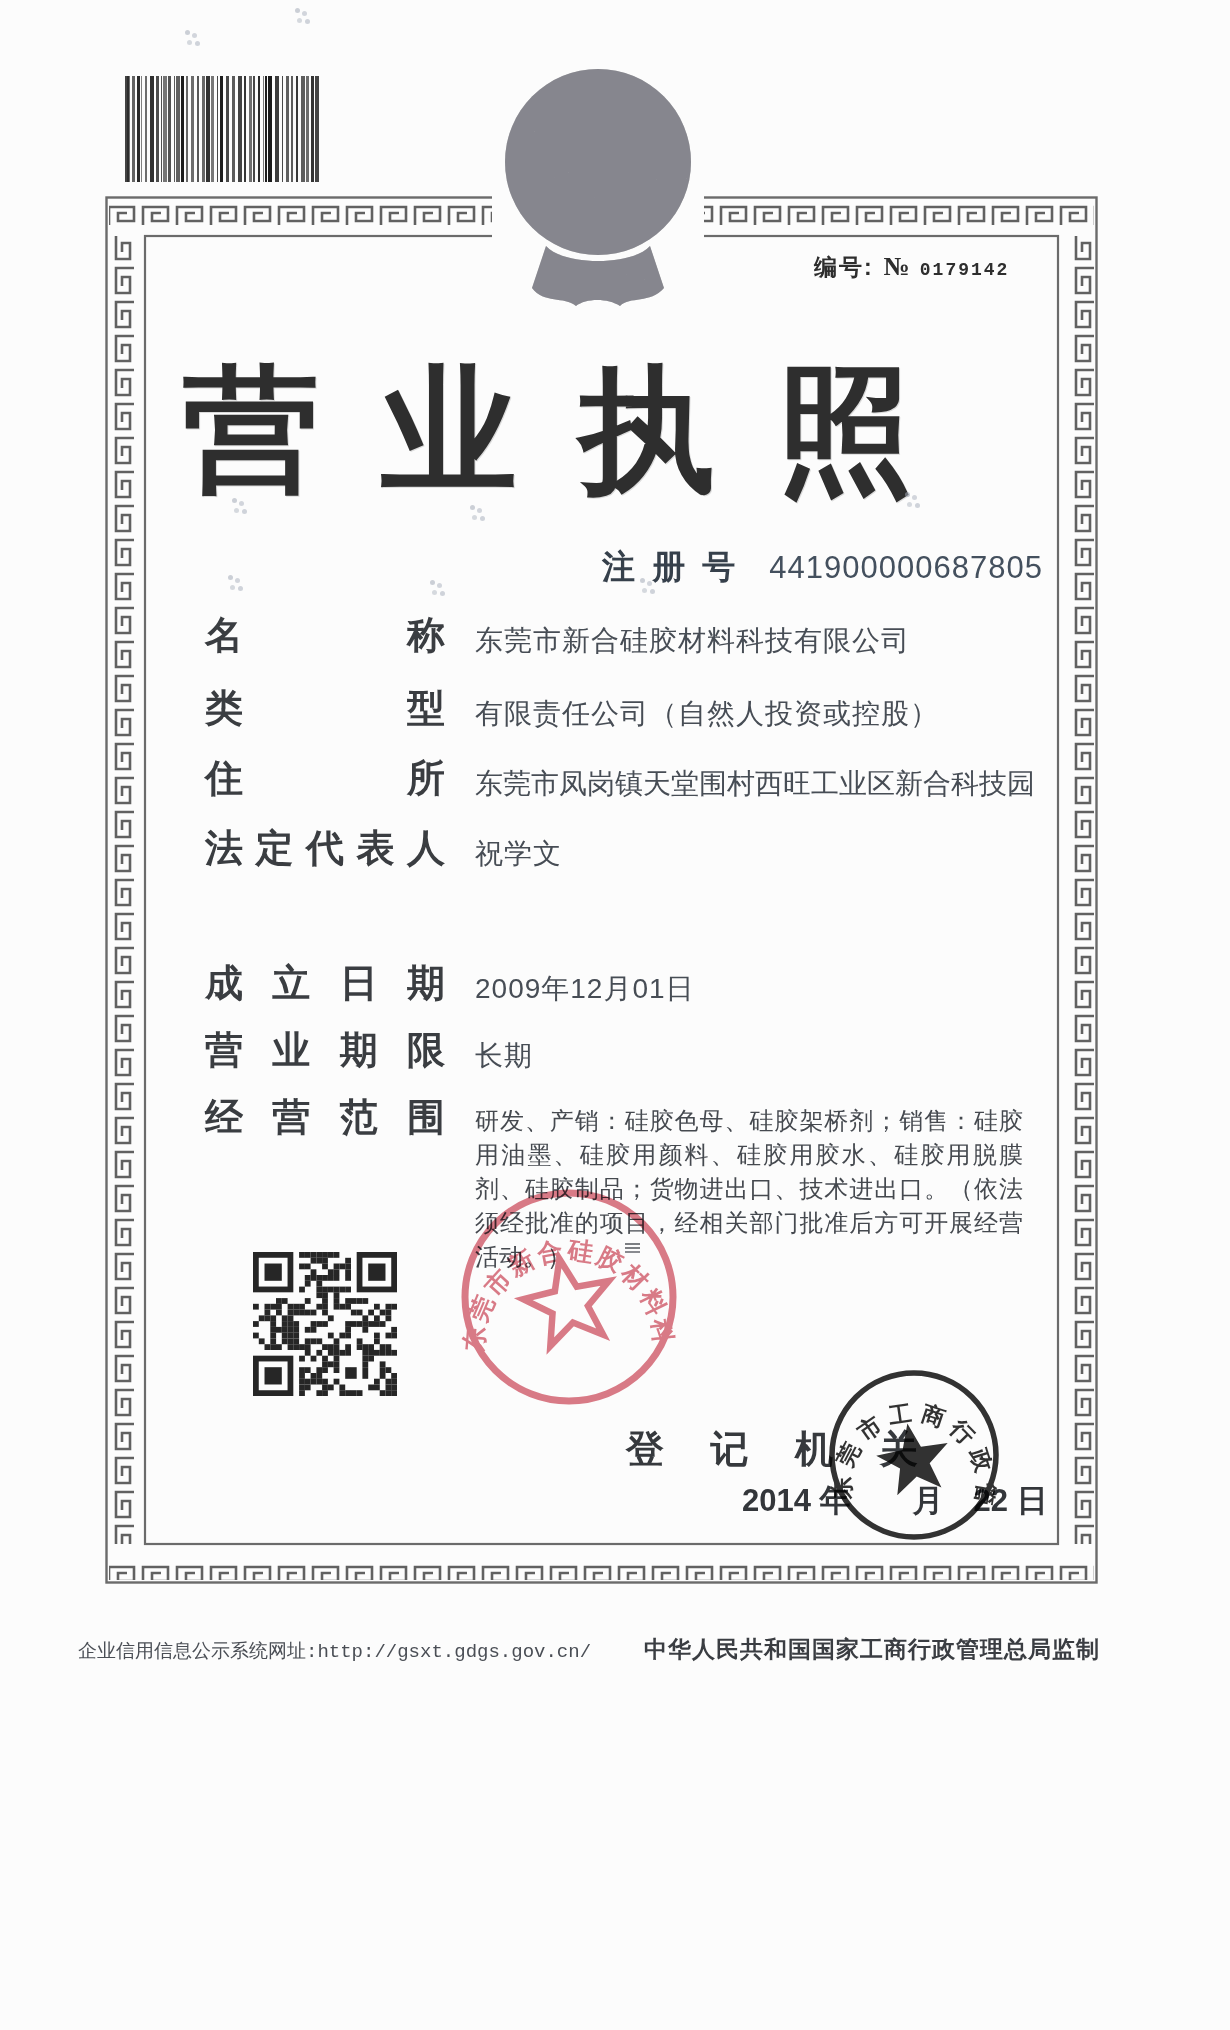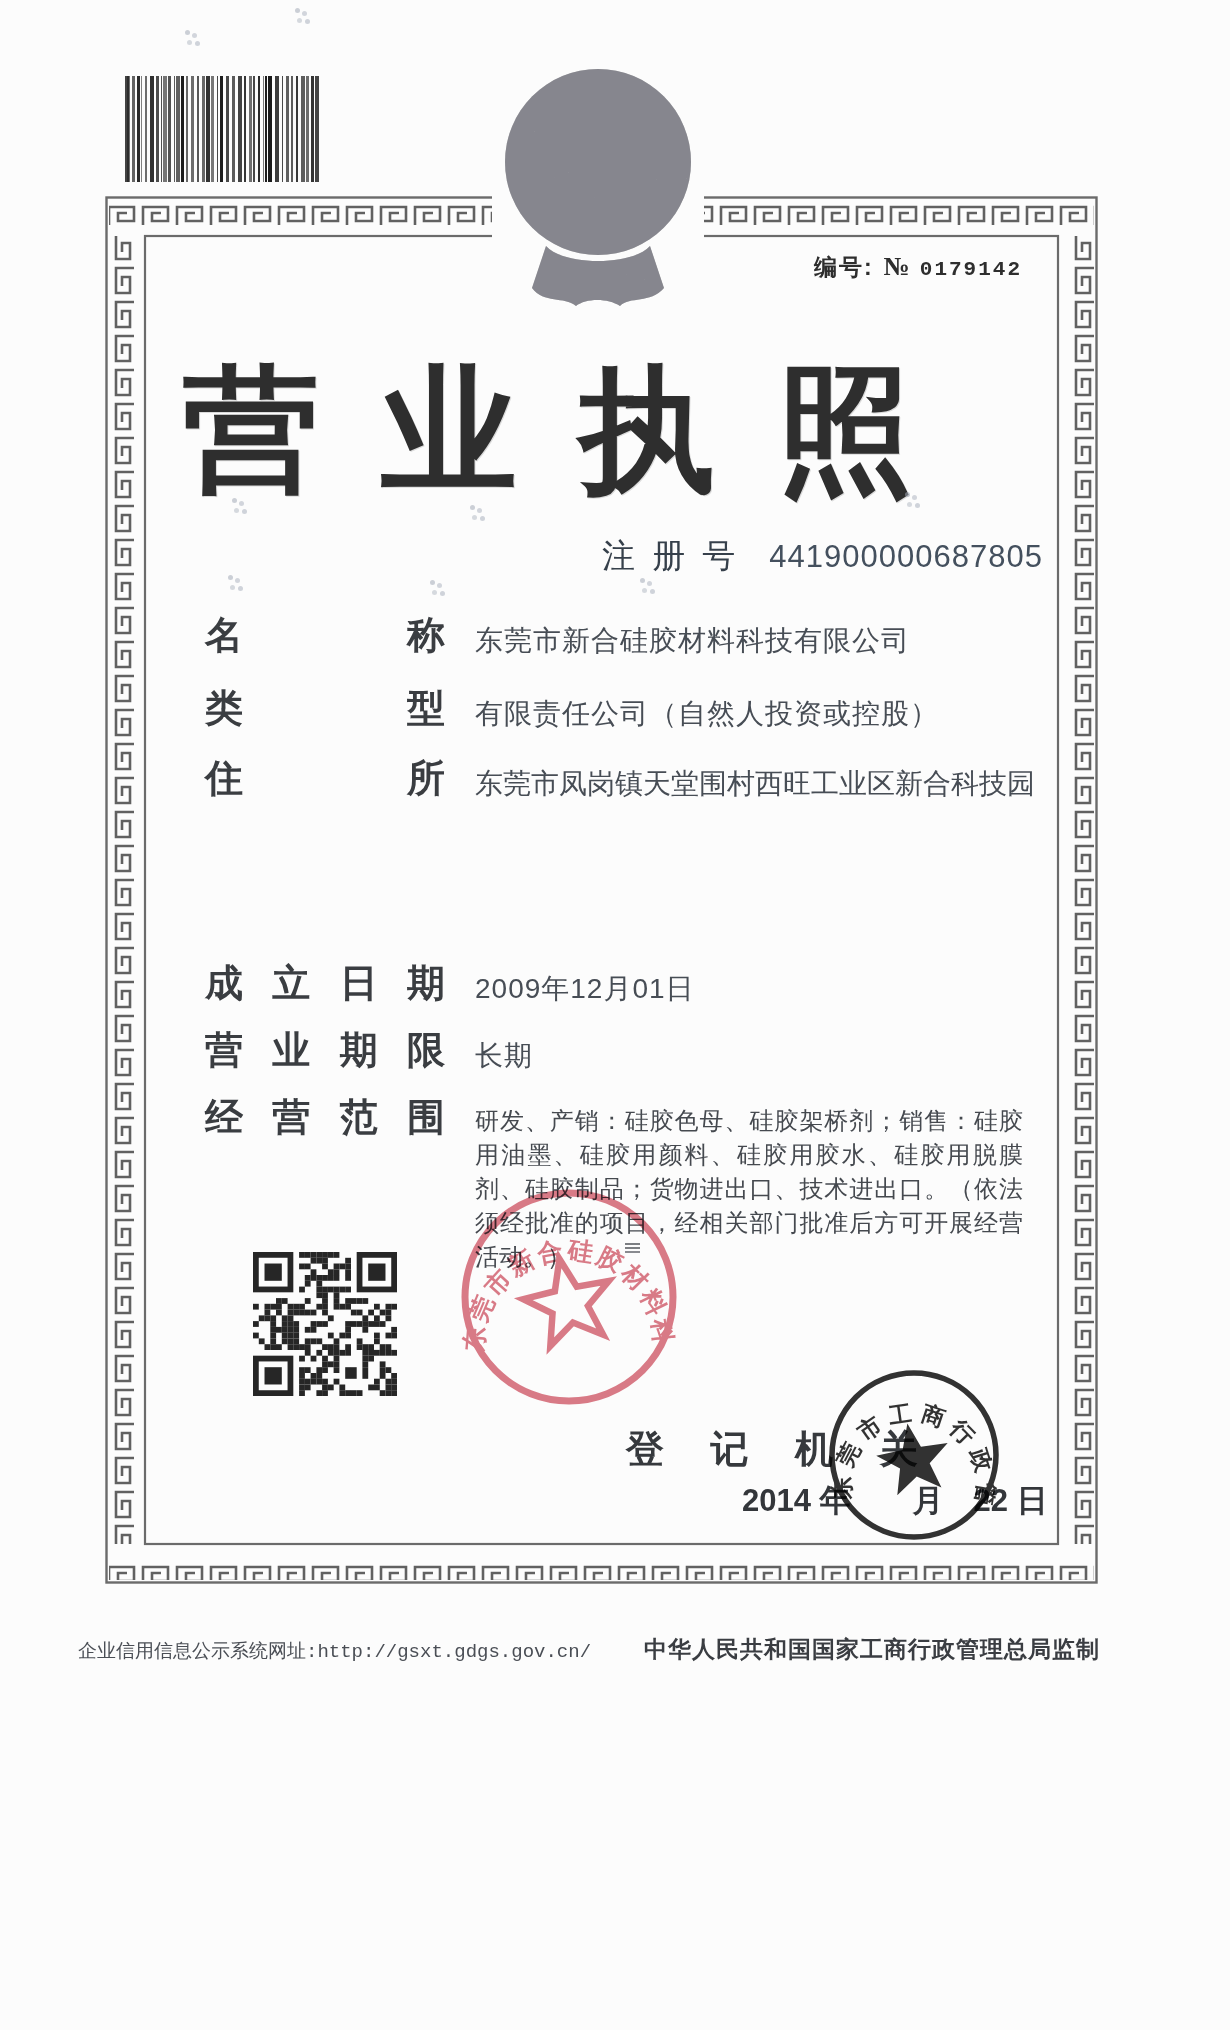--- a/index.html
+++ b/index.html
@@ -17,33 +17,33 @@
   
   .barcode{left:123px;top:70px;width:200px;height:118px;filter:blur(.4px);}
 
   
   .emblem{left:492px;top:60px;width:212px;height:252px;background:#fcfcfc;}
 
   
   .serial{left:770px;top:252px;width:310px;display:flex;align-items:baseline;gap:10px;color:#2e2e2e;}
   .serial .lbl{font-size:23px;letter-spacing:2px;font-weight:600;margin-left:44px;}
   .serial .nosign{font-size:26px;font-weight:800;font-family:"Liberation Serif","DejaVu Serif",serif;}
-  .serial .num{font-size:21px;font-weight:700;font-family:"Liberation Mono","DejaVu Sans Mono",monospace;letter-spacing:2px;}
+  .serial .num{font-size:18px;font-weight:700;font-family:"Liberation Mono","DejaVu Sans Mono",monospace;letter-spacing:2px;}
 
   
   .title{
     left:0;top:340px;width:1096px;text-align:center;
     font-size:136px;font-weight:800;color:#2e2e2e;
     letter-spacing:62px;text-indent:62px;
     text-shadow:1px 1px 0 #55555533;
   }
 
   
   .regno{left:602px;top:534px;display:flex;align-items:baseline;gap:30px;}
-  .regno .lbl{font-size:33px;font-weight:400;color:#36404b;letter-spacing:4px;}
+  .regno .lbl{font-size:33px;font-weight:700;color:#36404b;letter-spacing:4px;margin-top:11px;}
   .regno .val{font-size:31px;color:#44505e;letter-spacing:1px;}
 
   
   .fields{left:205px;top:600px;width:880px;height:700px;}
   .frow{position:absolute;left:0;display:flex;align-items:flex-start;}
   .flabel{
     width:240px;min-width:240px;font-size:38px;font-weight:700;color:#3a3d41;
     text-align:justify;text-align-last:justify;text-justify:inter-character;line-height:1.1;
   }
   .fvalue{margin-left:30px;font-size:28px;color:#474d55;padding-top:7px;letter-spacing:1px;}
@@ -184,20 +184,24 @@
     <div class="flabel">名称</div>
     <div class="fvalue">东莞市新合硅胶材料科技有限公司</div>
   </div>
   <div class="frow" style="top:88px">
     <div class="flabel">类型</div>
     <div class="fvalue">有限责任公司（自然人投资或控股）</div>
   </div>
   <div class="frow" style="top:158px">
     <div class="flabel">住所</div>
     <div class="fvalue long">东莞市凤岗镇天堂围村西旺工业区新合科技园</div>
+  </div>
+  <div class="frow" style="top:228px">
+    <div class="flabel">法定代表人</div>
+    <div class="fvalue">祝学文</div>
   </div>
   <div class="frow" style="top:363px">
     <div class="flabel">成立日期</div>
     <div class="fvalue">2009年12月01日</div>
   </div>
   <div class="frow" style="top:430px">
     <div class="flabel">营业期限</div>
     <div class="fvalue">长期</div>
   </div>
   <div class="frow" style="top:497px">

